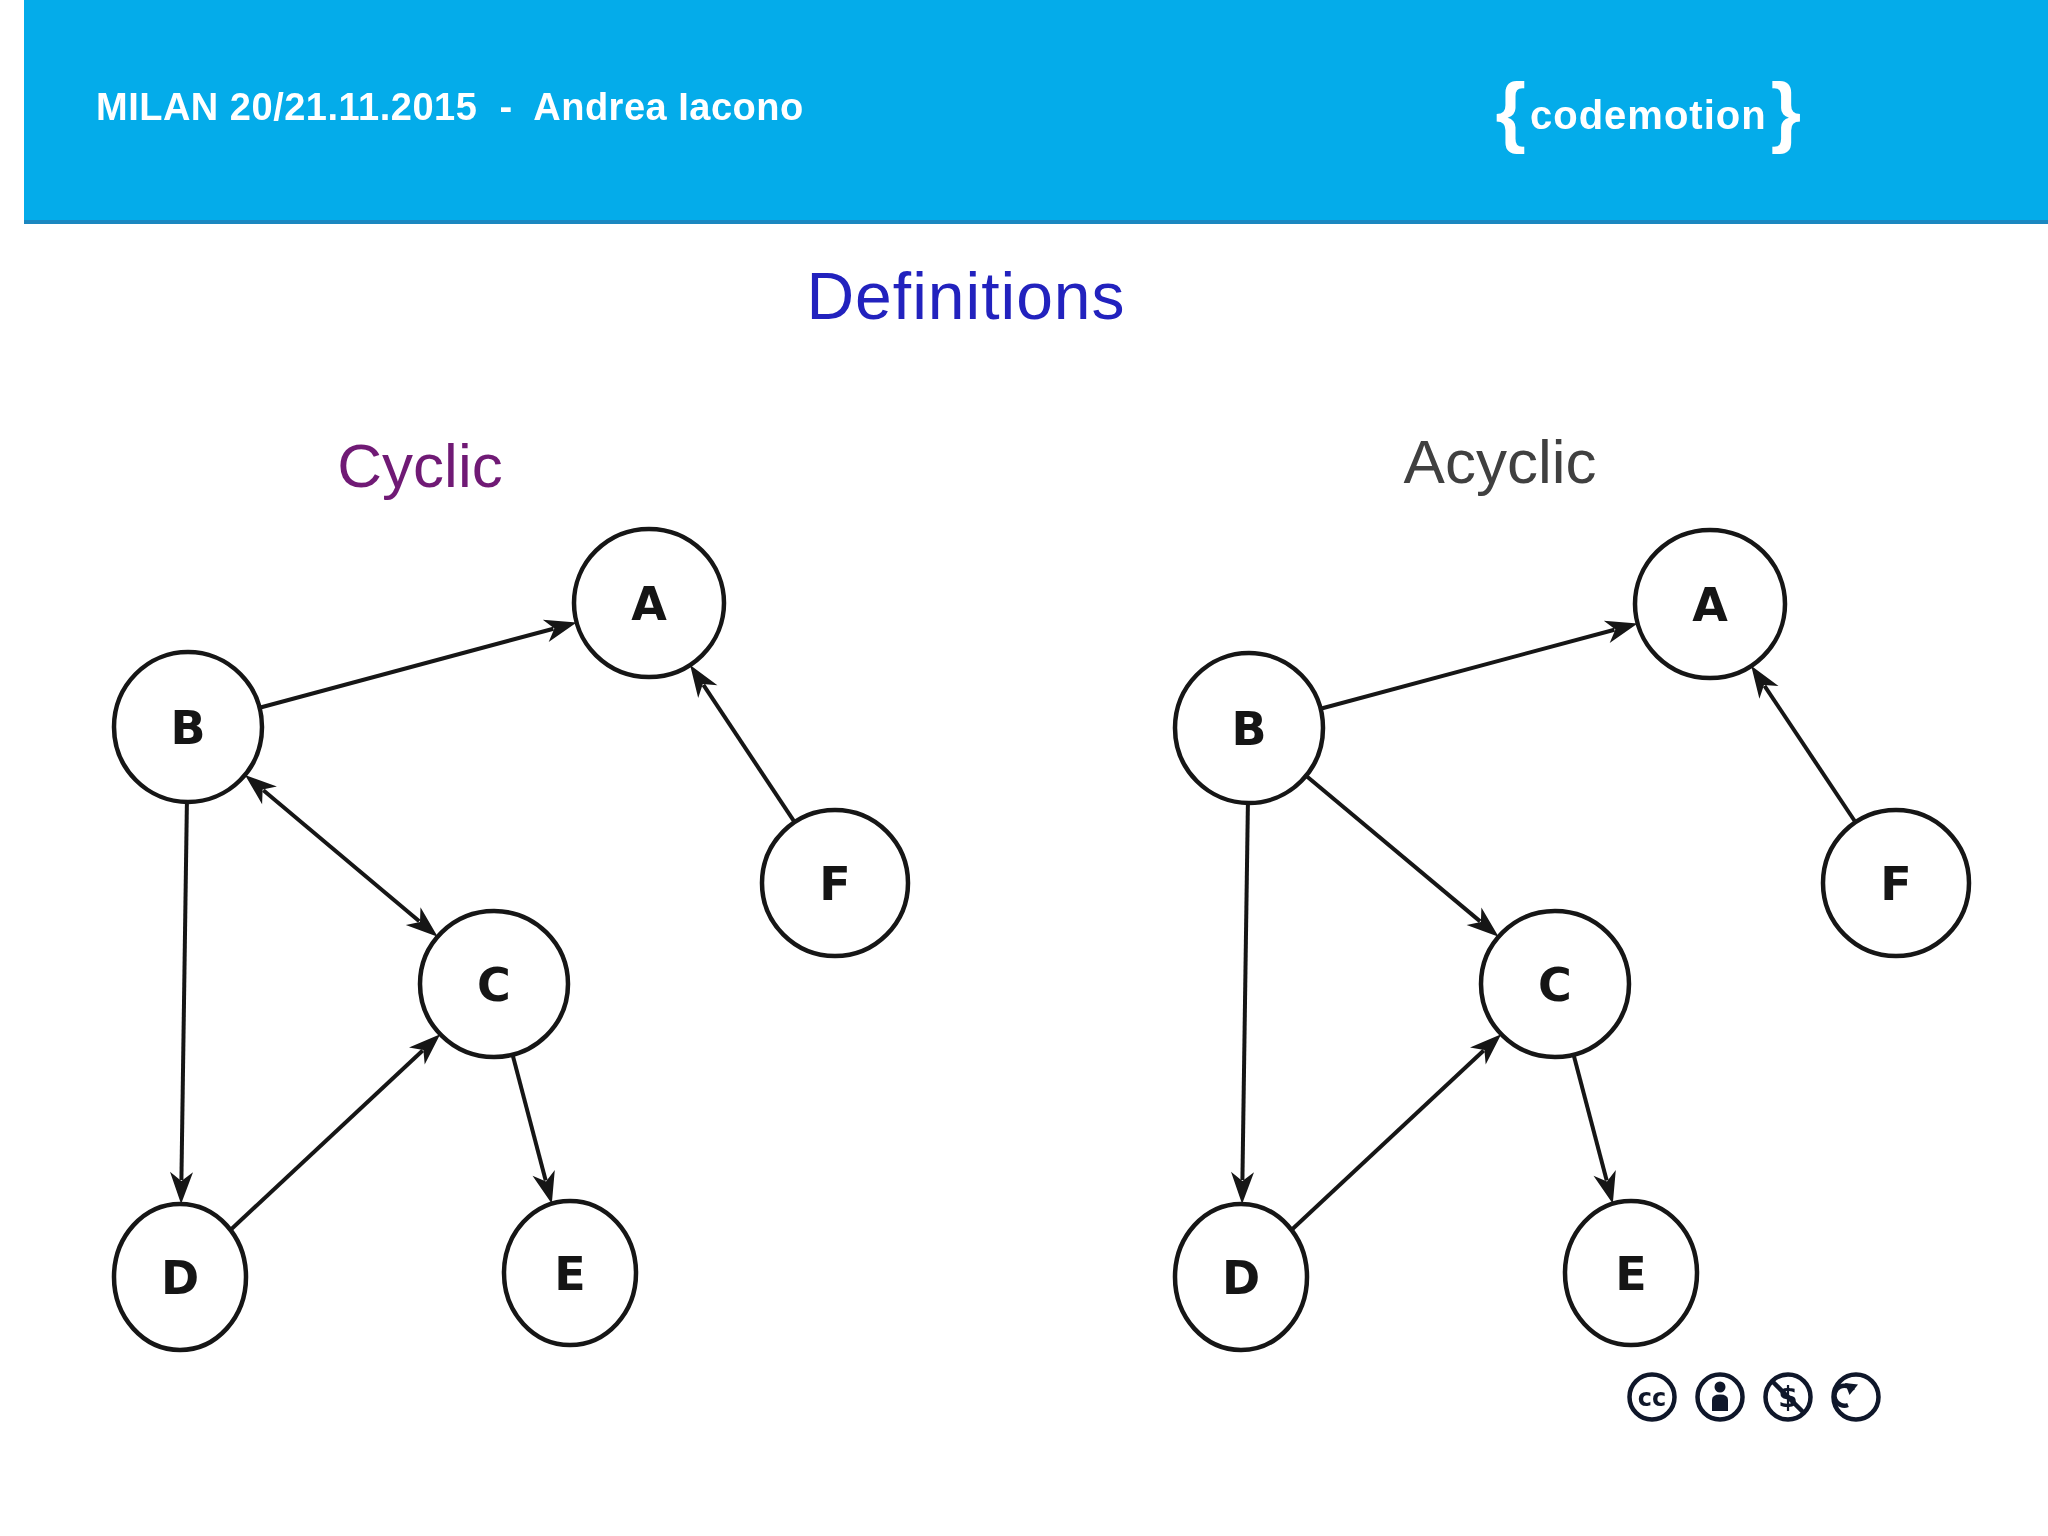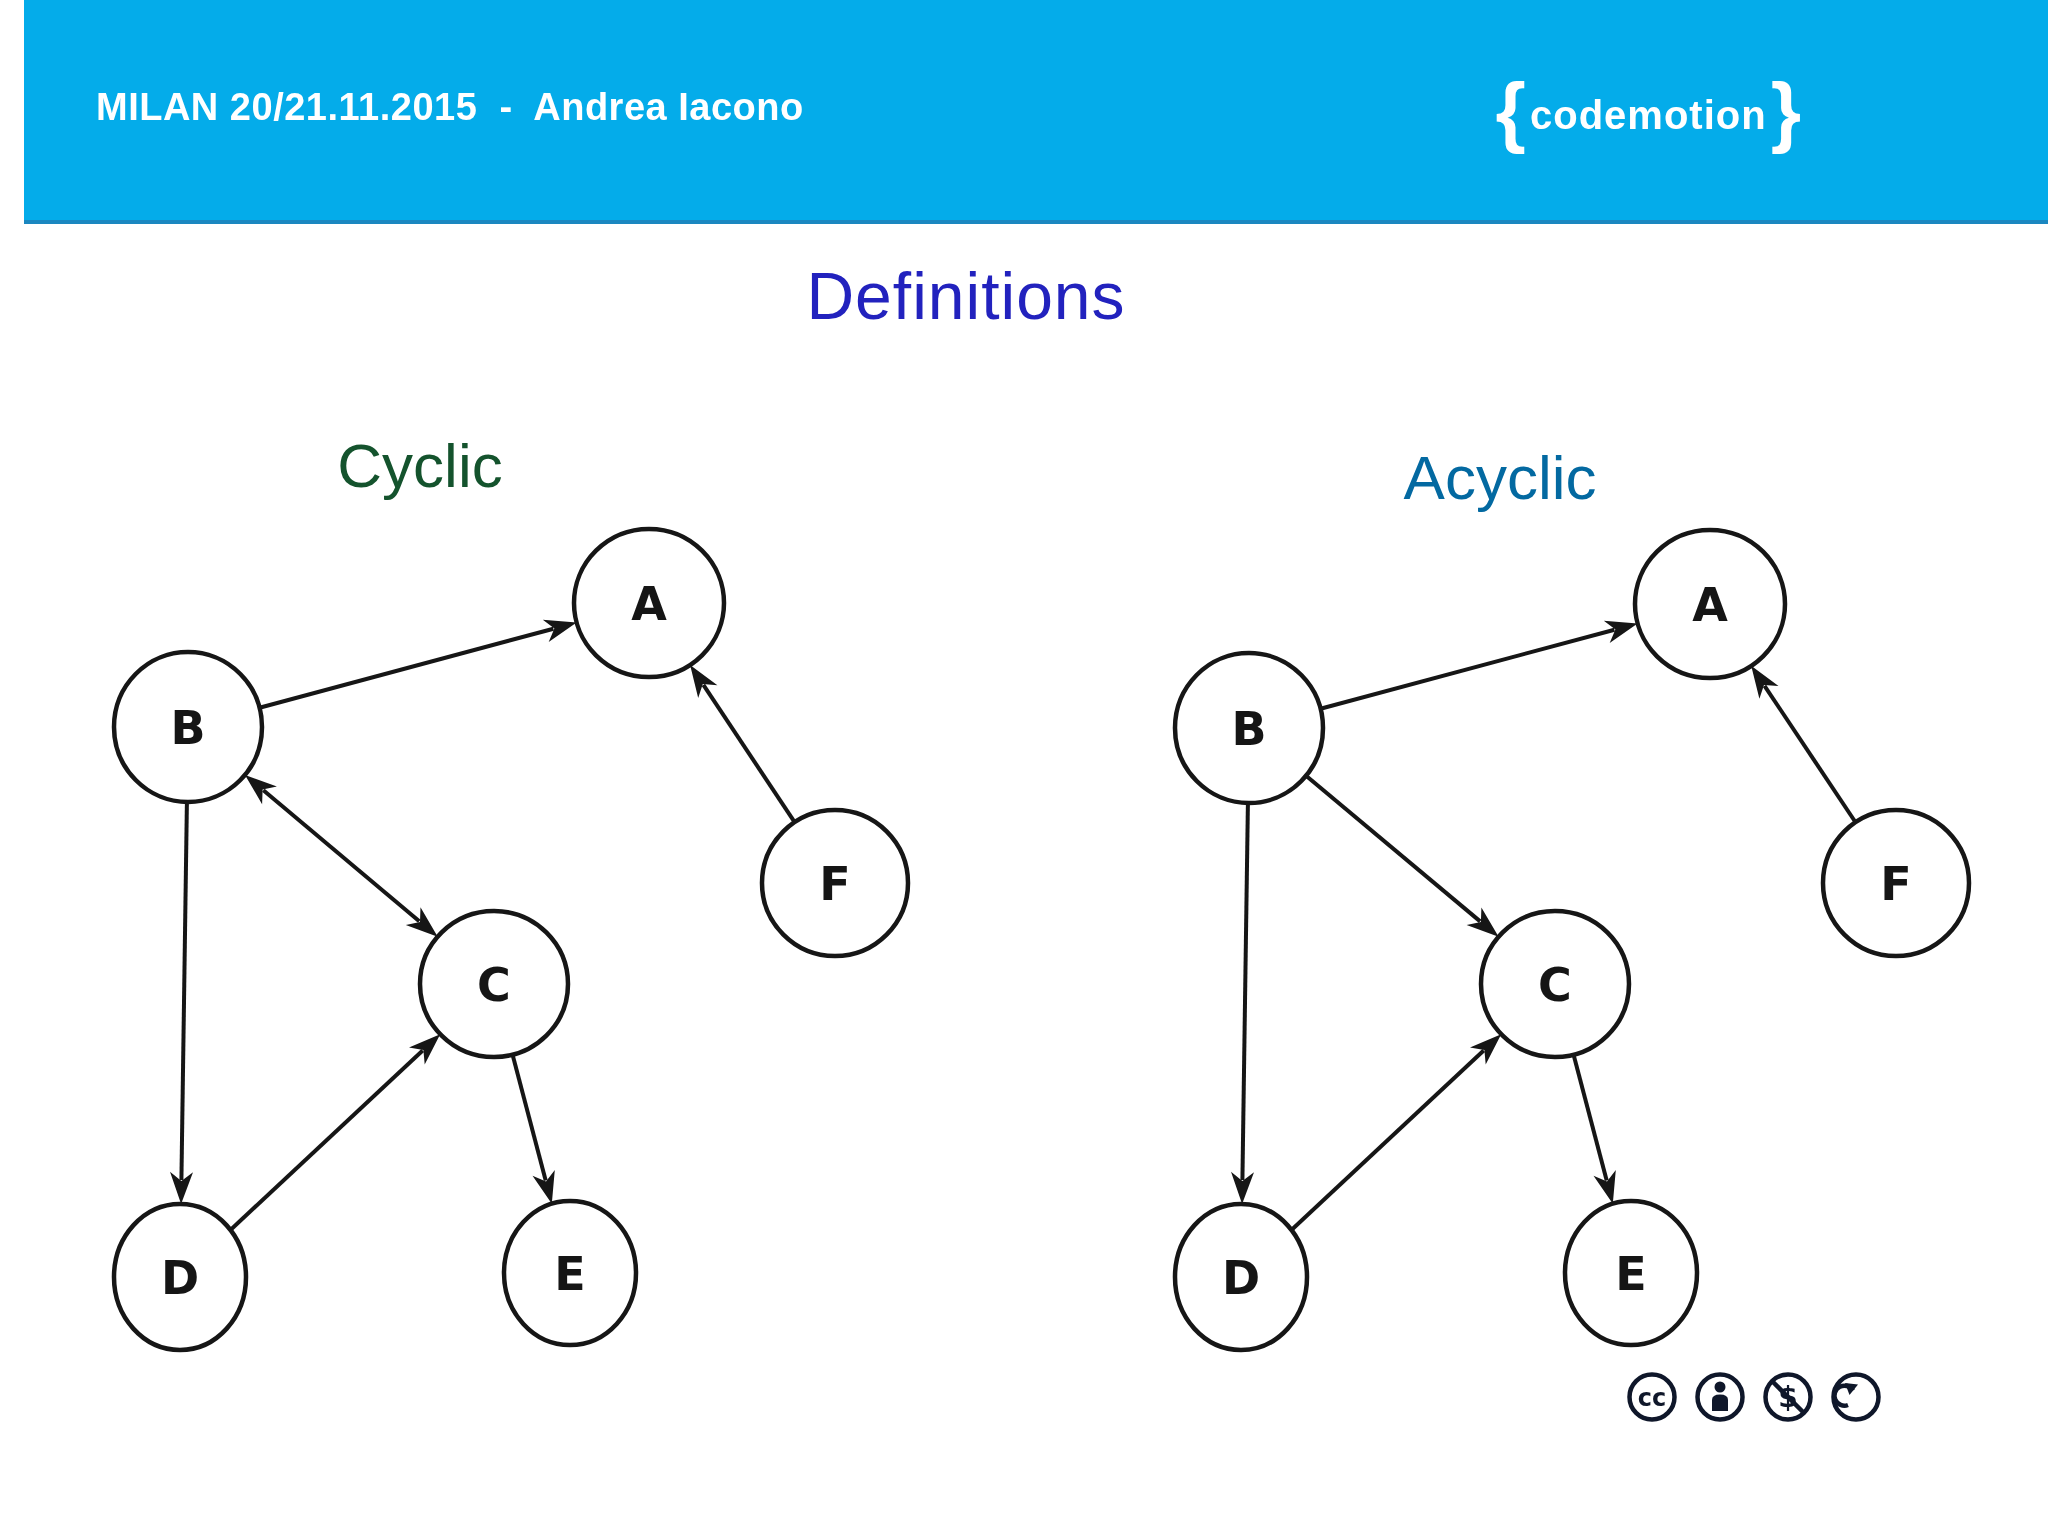--- a/index.html
+++ b/index.html
@@ -73,22 +73,22 @@
     <div class="header-left">MILAN 20/21.11.2015  -  Andrea Iacono</div>
     <div class="logo">
       <span class="brace">{</span>
       <span class="word">codemotion</span>
       <span class="brace">}</span>
     </div>
   </div>
 
   <div class="page-title" style="color: rgb(34, 34, 190); margin-left: 28px;">Definitions</div>
 
-  <div class="graph-label" id="label-cyclic" style="left: 420px; top: 430px; color: #14532d; text-align: center;">Cyclic</div>
-  <div class="graph-label" id="label-acyclic" style="left: 1500px; top: 442px; color: #0369a1;">Acyclic</div>
+  <div class="graph-label" id="label-cyclic" style="left: 420px; top: 430px; color: #701a75; text-align: center;">Cyclic</div>
+  <div class="graph-label" id="label-acyclic" style="left: 1500px; top: 426px; color: #404040;">Acyclic</div>
 
   <svg id="graphs" class="graph-canvas" width="2048" height="1536" viewBox="0 0 2048 1536">
       <g>
         <line x1="259.5239958968812" y1="707.7614414507304" x2="553.4644241798643" y2="628.6972047759151" class="edge-line"></line>
         <polygon points="576.6,622.5 548.7,641.9 554.4,628.4 542.8,619.7" class="arrow-head"></polygon>
         <line x1="794.6071711522588" y1="822.193590981895" x2="703.393045072058" y2="684.882003334281" class="edge-line"></line>
         <polygon points="690.1,664.9 717.4,685.2 702.8,684.0 698.2,697.9" class="arrow-head"></polygon>
         <line x1="263.3569072911008" y1="790.2899515484082" x2="419.276621569363" y2="921.2421298801513" class="edge-line"></line>
         <polygon points="437.7,936.7 405.8,924.9 420.0,921.9 420.5,907.3" class="arrow-head"></polygon>
         <polygon points="245.0,774.9 276.9,786.6 262.6,789.6 262.1,804.2" class="arrow-head"></polygon>

